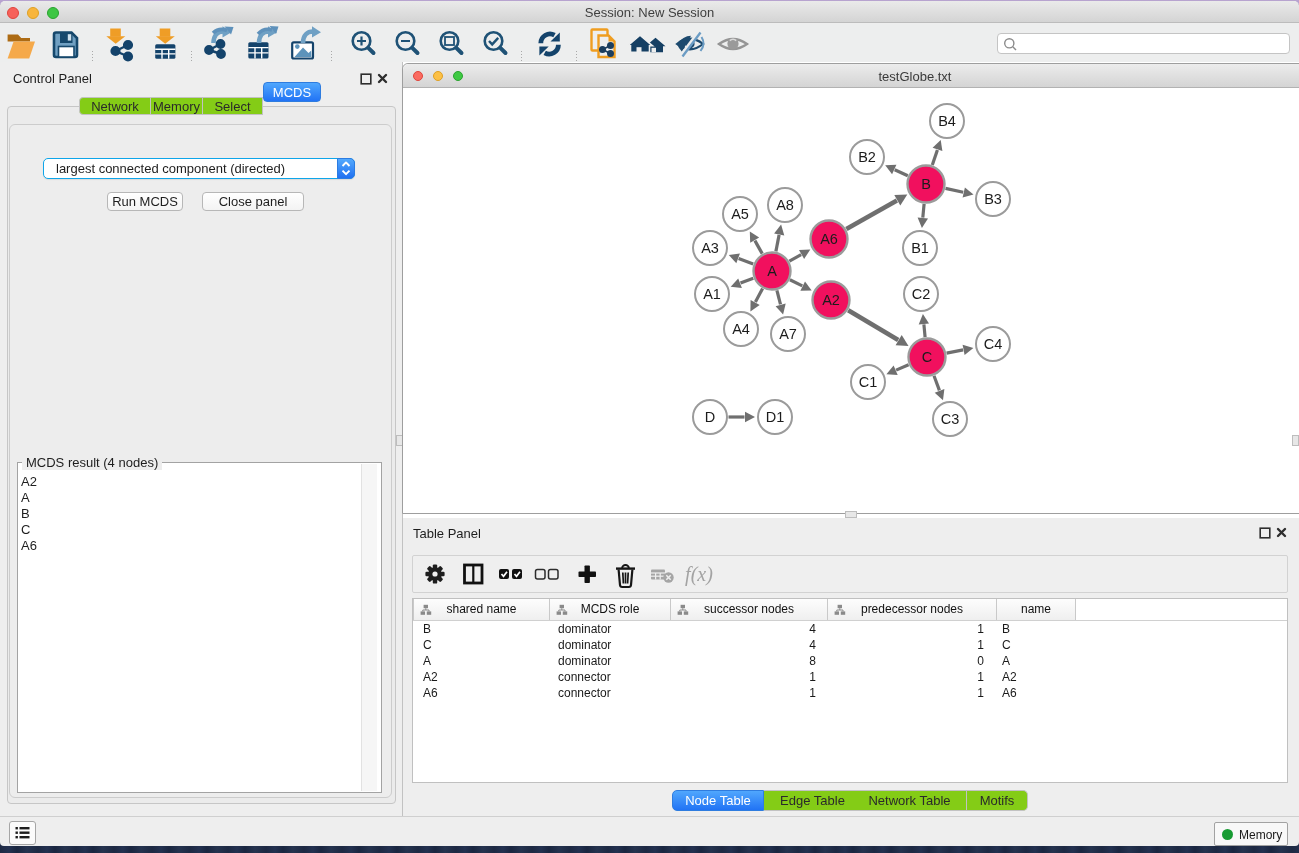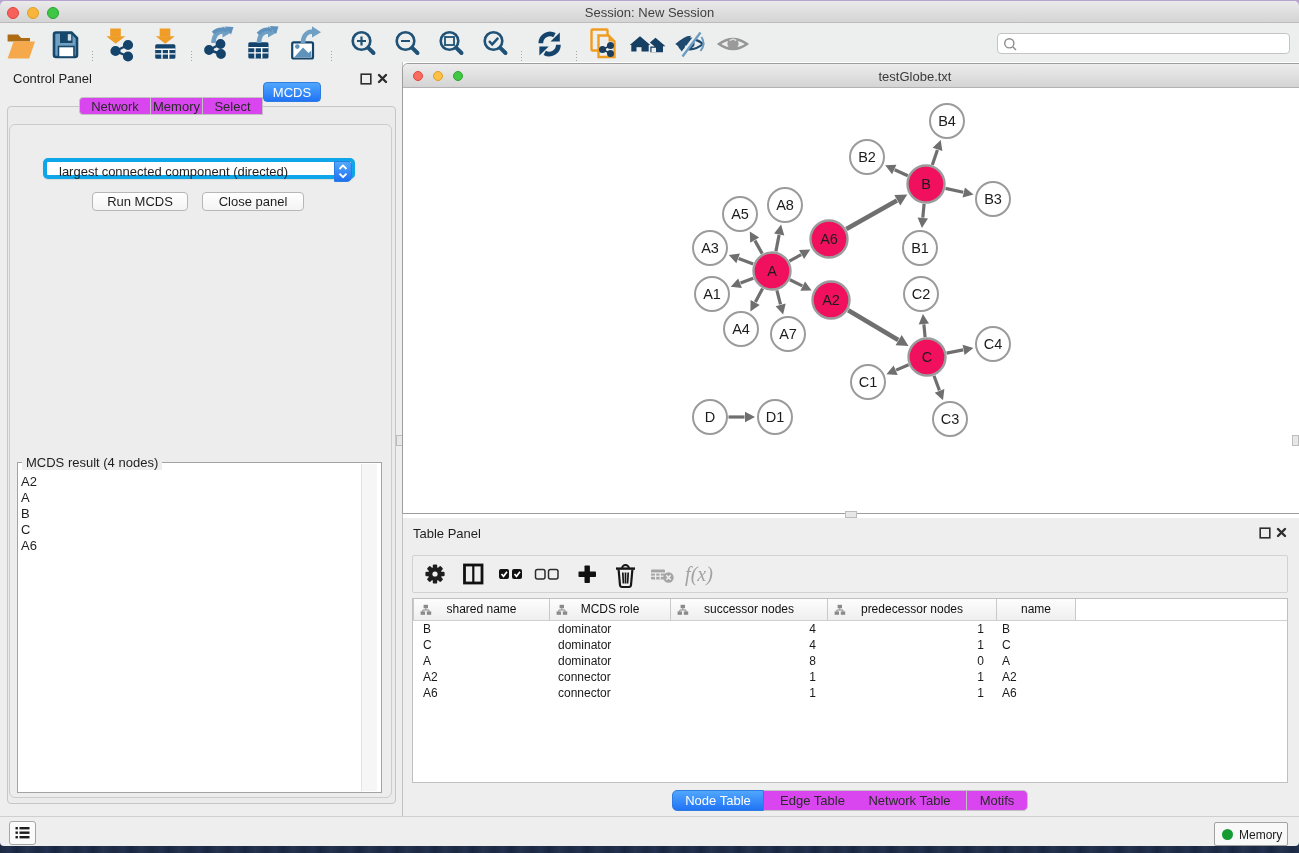--- a/index.html
+++ b/index.html
@@ -9,21 +9,21 @@
 background:repeating-linear-gradient(90deg,#1d2943 0px,#233150 9px,#1a2640 17px,#25334f 27px,#1d2943 38px)}
 #app{position:absolute;left:0;top:1px;width:1299px;height:845px;background:#eeeeee;border-radius:5px 5px 4px 4px;overflow:hidden}
 .abs{position:absolute}
 .t13{font-size:13px;color:#1e1e1e}
 .t12{font-size:12px;color:#1a1a1a}
 #titlebar{position:absolute;left:0;top:0;width:1299px;height:22px;background:linear-gradient(#eaeaea,#d4d4d4);border-bottom:1px solid #bcbcbc;border-radius:5px 5px 0 0}
 .light{position:absolute;top:6px;width:12px;height:12px;border-radius:50%}
 #toolbar{position:absolute;left:0;top:23px;width:1299px;height:39px;background:#edeeee;border-bottom:1px solid #d8d8d8}
 .sep{position:absolute;top:27px;width:1px;height:31px;background-image:repeating-linear-gradient(#a9a9a9 0 1px,transparent 1px 3px)}
 #search{position:absolute;left:997px;top:9px;width:293px;height:21px;background:#fff;border:1px solid #c4c4c4;border-radius:4px}
-.tabrow .tab{position:absolute;top:0;height:18px;background:#d946ef;border:1px solid #c2c2c2;border-left:none;font-size:13px;color:#2a2a2a;text-align:center;line-height:17px}
+.tabrow .tab{position:absolute;top:0;height:18px;background:#84cc16;border:1px solid #c2c2c2;border-left:none;font-size:13px;color:#2a2a2a;text-align:center;line-height:17px}
 .bluetab{background:linear-gradient(#50a7fd,#2173f5) !important;color:#fff !important;border:1px solid #2e7cdf !important;border-radius:4px}
 .btn{position:absolute;height:19px;background:linear-gradient(#fff,#f3f3f3);border:1px solid #b7b7b7;border-radius:4px;font-size:13px;color:#1e1e1e;text-align:center;line-height:17px}
 .hcell{position:absolute;top:0;height:21px;background:linear-gradient(#fdfdfd,#efefef);border-right:1px solid #c9c9c9;font-size:12px;color:#111;text-align:center;line-height:21px}
 .hcell:first-child{border-left:1px solid #c9c9c9}
 .hic{position:absolute;left:6px;top:5px}
 </style></head>
 <body>
 <div id="bstrip"></div>
 <div id="app">
   <div id="titlebar">
@@ -187,30 +187,30 @@
   <path d="M22 3 L29 10 M29 3 L22 10" stroke="#2e2e2e" stroke-width="2.4" stroke-linecap="round"></path>
 </svg>
 <div class="abs" style="left:7px;top:105px;width:389px;height:698px;background:#ebebeb;border:1px solid #c6c6c6;border-radius:4px"></div>
 <div class="abs" style="left:9px;top:123px;width:383px;height:674px;background:#ededed;border:1px solid #cccccc;border-radius:6px"></div>
 <div class="tabrow">
   <div class="tab" style="left:79px;top:96px;width:72px;border-left:1px solid #c2c2c2;border-radius:4px 0 0 4px">Network</div>
   <div class="tab" style="left:151px;top:96px;width:52px">Memory</div>
   <div class="tab" style="left:203px;top:96px;width:60px">Select</div>
   <div class="tab bluetab" style="left:263px;top:81px;width:58px;height:20px;line-height:19px">MCDS</div>
 </div>
-<div class="abs" style="left:43px;top:157px;width:312px;height:21px;background:#fff;border:4px solid #0ea5e9;border-radius:5px;box-shadow:0 1px 1px rgba(0,0,0,0.08)">
+<div class="abs" style="left:43px;top:157px;width:312px;height:21px;background:#fff;border:1px solid #0ea5e9;border-radius:5px;box-shadow:0 1px 1px rgba(0,0,0,0.08)">
   <div class="t13" style="position:absolute;left:12px;top:2px">largest connected component (directed)</div>
   <div style="position:absolute;right:-1px;top:-1px;width:18px;height:21px;background:linear-gradient(#53a9fd,#2070f1);border-radius:0 5px 5px 0;border:1px solid #2b7ce2">
     <svg width="16" height="19" viewBox="0 0 16 19">
           <path d="M4.5 7 L8 3.4 L11.5 7" fill="none" stroke="#fff" stroke-width="1.9" stroke-linejoin="round"></path>
           <path d="M4.5 11.6 L8 15.2 L11.5 11.6" fill="none" stroke="#fff" stroke-width="1.9" stroke-linejoin="round"></path>
         </svg>
   </div>
 </div>
-<div class="btn" style="left:92px;top:191px;width:96px">Run MCDS</div>
+<div class="btn" style="left:107px;top:191px;width:76px">Run MCDS</div>
 <div class="btn" style="left:202px;top:191px;width:102px">Close panel</div>
 <div class="abs" style="left:17px;top:461px;width:365px;height:331px;background:#fff;border:1px solid #a3a3a3"></div>
 <div class="abs" style="left:361px;top:463px;width:16px;height:327px;background:#f6f6f6;border-left:1px solid #e2e2e2"></div>
 <div class="abs t13" style="left:22px;top:454px;background:#ededed;padding:0 4px">MCDS result (4 nodes)</div>
 <div class="abs t13" style="left:21px;top:473px;line-height:16px">A2<br>A<br>B<br>C<br>A6</div>
 <div class="abs" style="left:9px;top:820px;width:27px;height:24px;background:#fbfbfb;border:1px solid #a6a6a6;border-radius:3px">
   <svg width="25" height="22" viewBox="0 0 25 22">
         <g fill="#1c1c1c">
           <rect x="5.5" y="5" width="2.4" height="2.4"></rect>
           <rect x="9.5" y="5" width="10" height="2.4"></rect>

